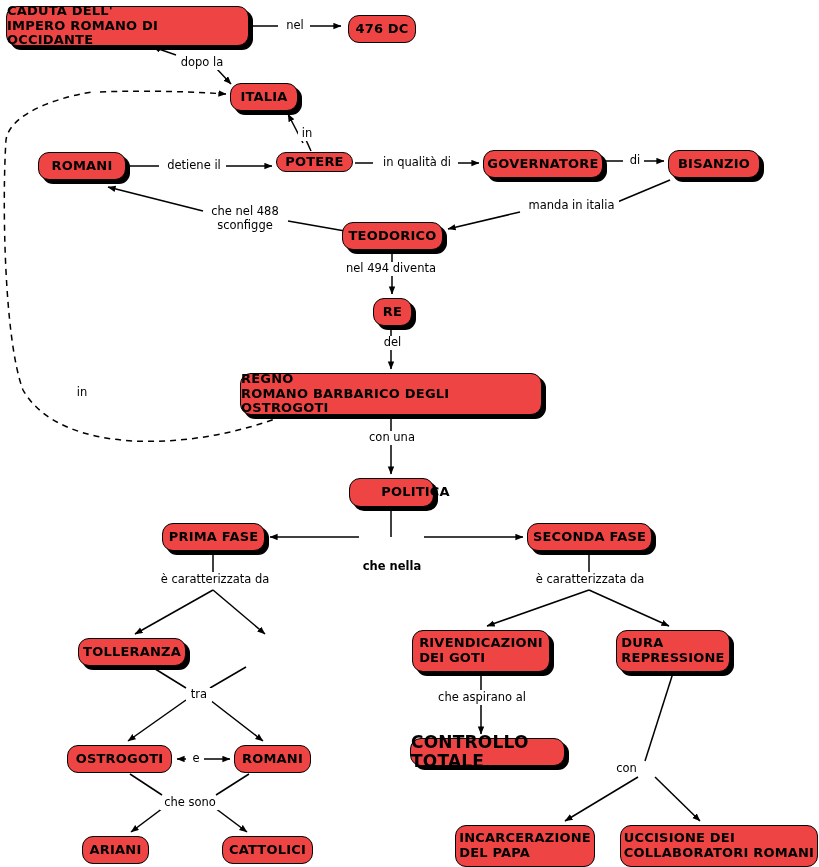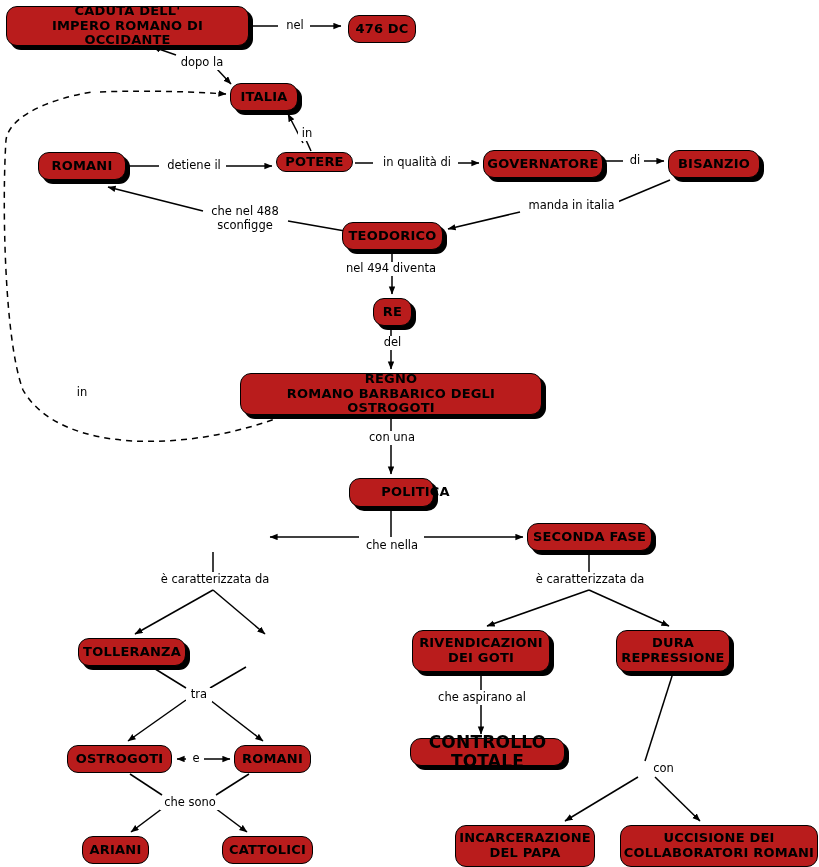--- a/index.html
+++ b/index.html
@@ -8,26 +8,25 @@
     position:relative;
     width:819px;height:867px;
     background:#ffffff;
     font-family:"DejaVu Sans","Liberation Sans",sans-serif;
     overflow:hidden;
   }
   svg.edges{position:absolute;left:0;top:0;width:819px;height:867px;}
   .node{
     position:absolute;
     box-sizing:border-box;
-    background:#b91c1c;
+    background:#ef4444;
     border:1.6px solid #000000;
     border-radius:11px;
     box-shadow:4px 4px 0 0 #000000;
     display:flex;align-items:center;justify-content:center;
-    text-align:center;
     color:#000000;
     font-weight:bold;
     line-height:1.12;
     letter-spacing:0.2px;
     z-index:3;
     white-space:pre-line;
   }
   .node.flat{box-shadow:none;}
   .lbl{
     position:absolute;
@@ -146,20 +145,21 @@
 
   <div class="node" style="left:342px;top:222px;width:101px;height:28px;font-size:13px;">TEODORICO</div>
 
   <div class="node" style="left:373px;top:298px;width:39px;height:28px;font-size:13px;">RE</div>
 
   <div class="node" style="left:240px;top:373px;width:302px;height:42px;font-size:13px;">REGNO
 ROMANO BARBARICO DEGLI OSTROGOTI</div>
 
   <div class="node" style="left:349px;top:478px;width:85px;height:29px;font-size:13px;padding-left:48px;">POLITICA</div>
 
+  <div class="node" style="left:162px;top:523px;width:103px;height:28px;font-size:13px;">PRIMA  FASE</div>
 
   <div class="node" style="left:527px;top:523px;width:125px;height:28px;font-size:13px;">SECONDA FASE</div>
 
   <div class="node" style="left:78px;top:638px;width:108px;height:28px;font-size:13px;">TOLLERANZA</div>
 
 
   <div class="node" style="left:412px;top:630px;width:138px;height:42px;font-size:13px;">RIVENDICAZIONI
 DEI GOTI</div>
 
   <div class="node flat" style="left:67px;top:745px;width:105px;height:28px;font-size:13px;">OSTROGOTI</div>
@@ -187,22 +187,22 @@
   <div class="lbl" style="left:162px;top:159px;width:62px;">detiene il</div>
   <div class="lbl" style="left:376px;top:156px;width:80px;">in qualità di</div>
   <div class="lbl" style="left:626px;top:154px;width:16px;">di</div>
   <div class="lbl" style="left:524px;top:199px;width:93px;">manda in italia</div>
   <div class="lbl" style="left:205px;top:205px;width:78px;">che nel 488
 sconfigge</div>
   <div class="lbl" style="left:341px;top:262px;width:98px;">nel 494 diventa</div>
   <div class="lbl" style="left:379px;top:336px;width:25px;">del</div>
   <div class="lbl" style="left:73px;top:386px;width:16px;">in</div>
   <div class="lbl" style="left:365px;top:431px;width:52px;">con una</div>
-  <div class="lbl" style="left:361px;top:539px;width:60px;">che nella</div>
+  <div class="lbl" style="left:361px;top:560px;width:60px;font-weight:bold;">che nella</div>
   <div class="lbl" style="left:154px;top:573px;width:120px;">è caratterizzata da</div>
   <div class="lbl" style="left:529px;top:573px;width:120px;">è caratterizzata da</div>
   <div class="lbl" style="left:186px;top:688px;width:24px;">tra</div>
   <div class="lbl" style="left:432px;top:691px;width:98px;">che aspirano al</div>
-  <div class="lbl" style="left:649px;top:762px;width:27px;">con</div>
+  <div class="lbl" style="left:612px;top:762px;width:27px;">con</div>
   <div class="lbl" style="left:188px;top:752px;width:14px;">e</div>
   <div class="lbl" style="left:160px;top:796px;width:58px;">che sono</div>
 
 </div>
 
 </body></html>

